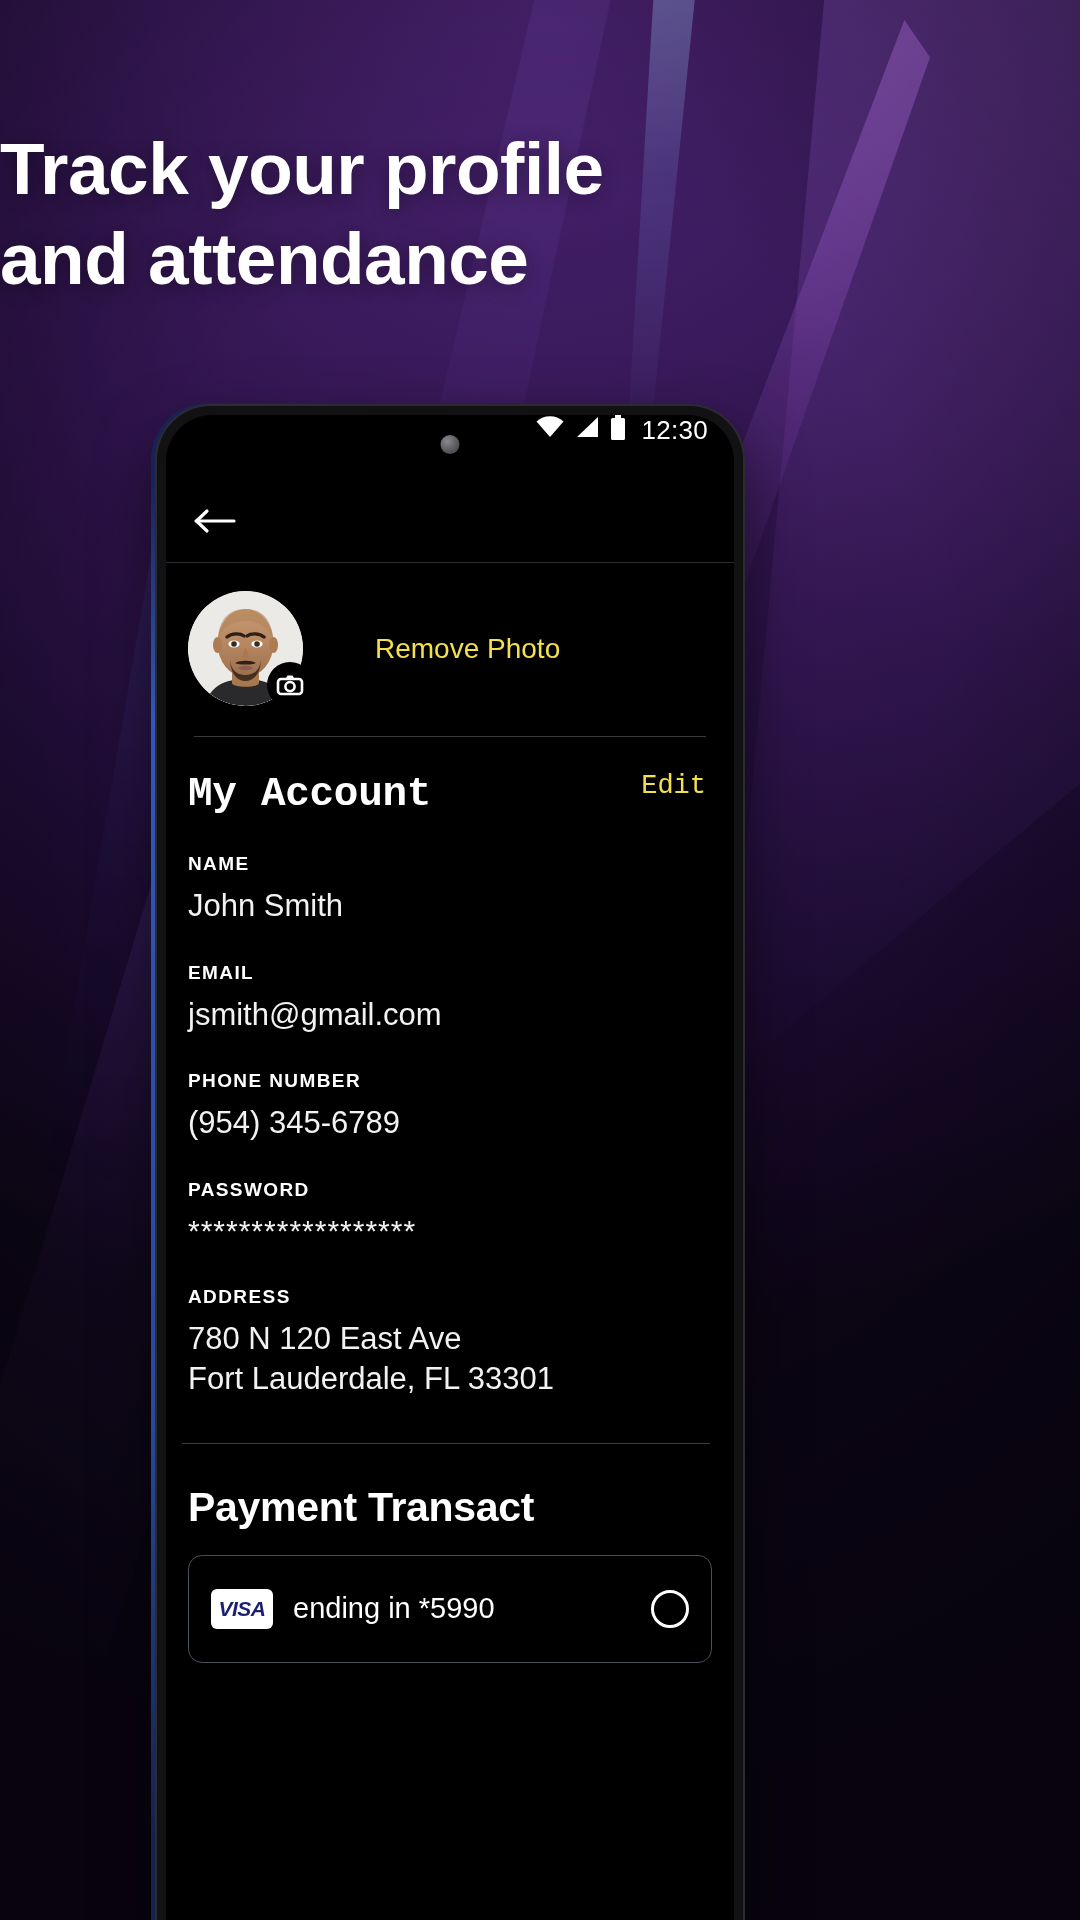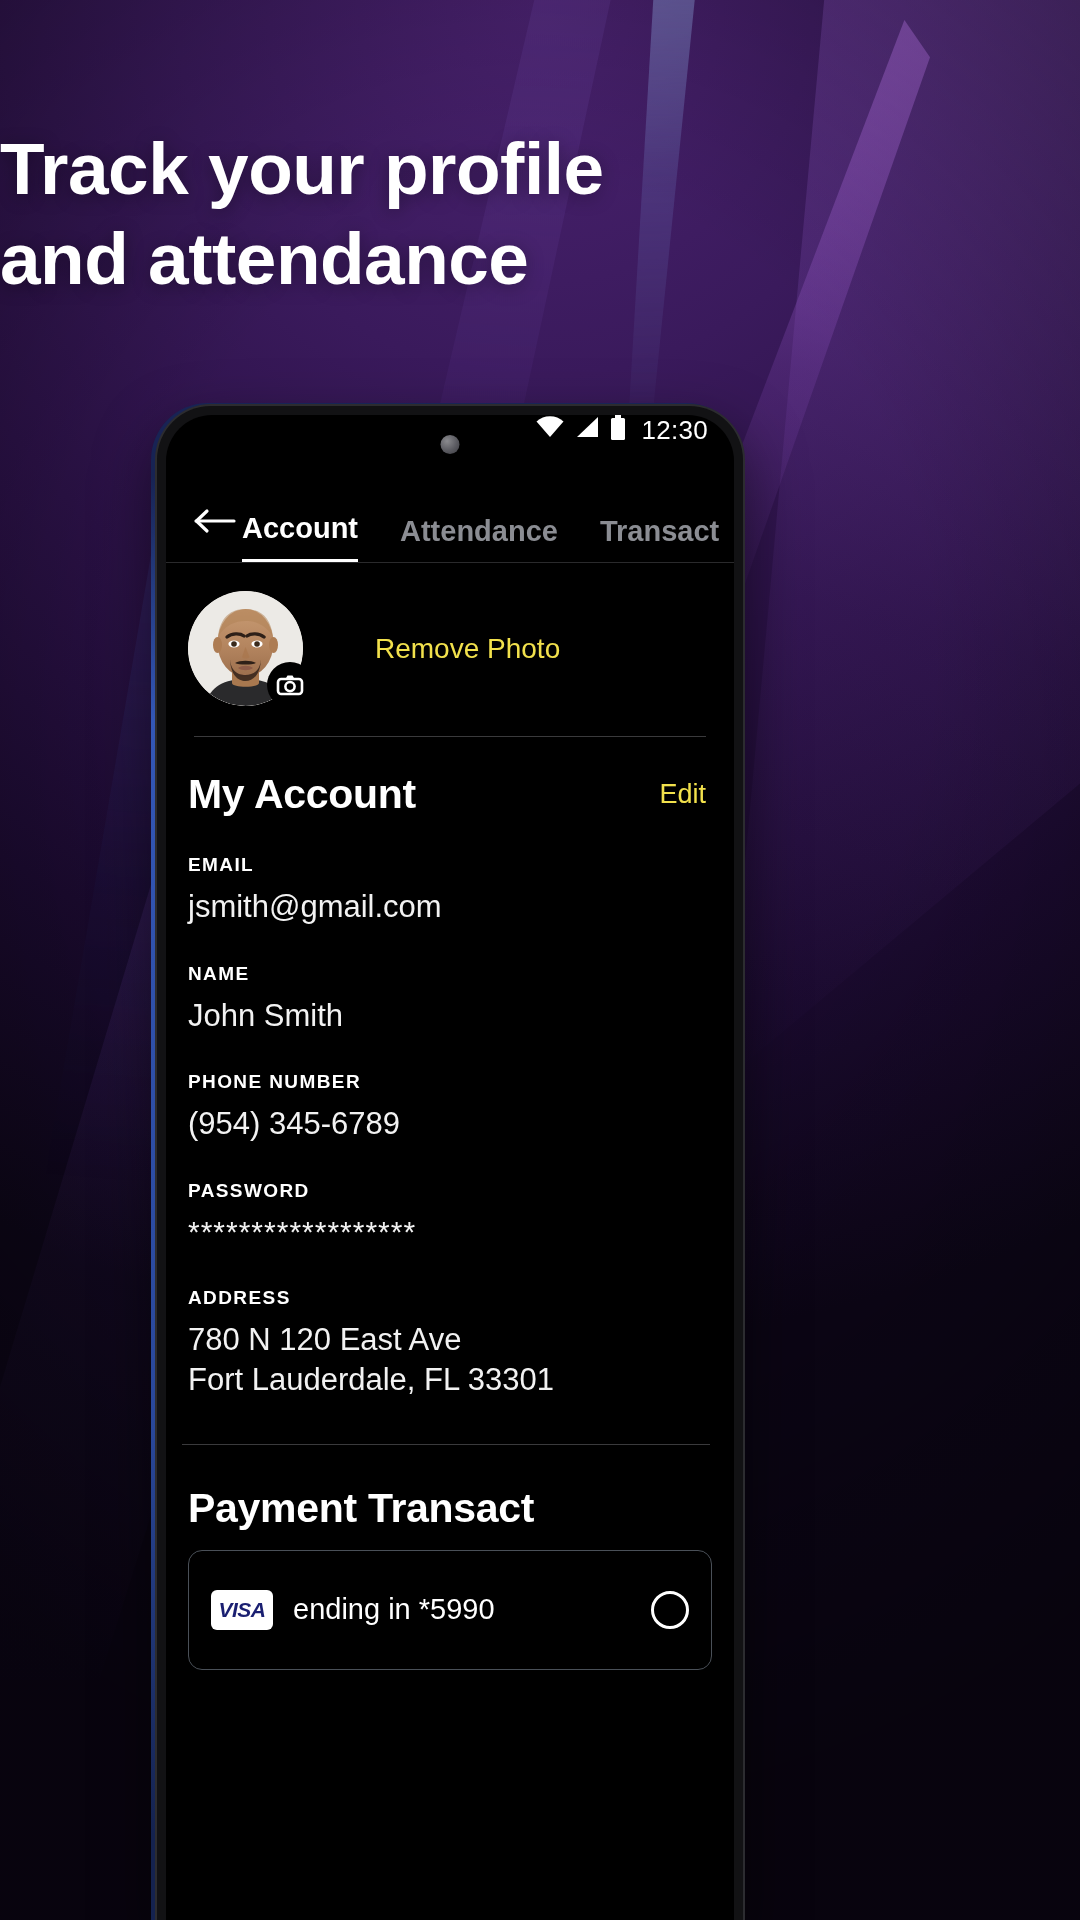--- a/index.html
+++ b/index.html
@@ -164,22 +164,23 @@
     color:#F2E14C;
     font-size:28px;
     margin-left:72px;
   }
 
   .divider { height:1px; background:#3a3a3c; margin:0 28px; }
 
   
   .section { padding:0 22px; }
   .section-head {
-    display:flex; align-items:center; justify-content:space-between;
+    display:flex; align-items:flex-start; justify-content:space-between;
     padding:34px 6px 0 0;
+    font-family:Liberation Mono, monospace;
   }
   .section-title {
     color:#fff; font-size:41px; font-weight:bold; letter-spacing:-.3px;
   }
   .edit-link { color:#F2E14C; font-size:27px; }
 
   .field { margin-top:36px; }
   .field-label {
     color:#ffffff;
     font-size:19px;
@@ -197,24 +198,24 @@
   .field-value.mask { font-size:30px; letter-spacing:1px; }
 
   .divider-2 { height:1px; background:#3a3a3c; margin:44px 24px 0 16px; }
 
   
   .payment { padding:40px 22px 0 22px; }
   .payment-title {
     color:#fff; font-size:41px; font-weight:bold; letter-spacing:-.3px;
   }
   .card-row {
-    margin-top:18px;
+    margin-top:24px;
     border:1px solid #4a5058;
     border-radius:14px;
-    height:120px;
+    height:108px;
     display:flex; align-items:center;
     padding:0 22px;
     gap:20px;
   }
   .visa-badge {
     width:62px; height:40px; border-radius:6px;
     background:#ffffff;
     display:flex; align-items:center; justify-content:center;
     flex:none;
   }
@@ -271,25 +272,20 @@
       <span class="sb-time">12:30</span>
     </div>
 
     <div class="tabbar">
       <div class="back-arrow">
         <svg width="42" height="26" viewBox="0 0 42 26">
           <path d="M2 13 L40 13" stroke="#fff" stroke-width="3.2" stroke-linecap="round"></path>
           <path d="M13 3 L2.5 13 L13 23" stroke="#fff" stroke-width="3.2" fill="none" stroke-linecap="round" stroke-linejoin="round"></path>
         </svg>
       </div>
-      <div class="tabs">
-        <div class="tab active">Account</div>
-        <div class="tab">Attendance</div>
-        <div class="tab">Transact</div>
-      </div>
     </div>
 
     <div class="avatar-row">
       <div class="avatar-wrap">
         <div class="avatar">
           <svg viewBox="0 0 115 115" preserveAspectRatio="xMidYMid slice">
             <defs>
               <clipPath id="circ">
                   <circle cx="57.5" cy="57.5" r="57.5"></circle>
                 </clipPath>
@@ -343,27 +339,27 @@
 
     <div class="divider"></div>
 
     <div class="section">
       <div class="section-head">
         <div class="section-title">My Account</div>
         <div class="edit-link">Edit</div>
       </div>
 
       <div class="field">
+        <div class="field-label">NAME</div>
+        <div class="field-value">John Smith</div>
+      </div>
+
+      <div class="field">
         <div class="field-label">EMAIL</div>
         <div class="field-value">jsmith@gmail.com</div>
-      </div>
-
-      <div class="field">
-        <div class="field-label">NAME</div>
-        <div class="field-value">John Smith</div>
       </div>
 
       <div class="field">
         <div class="field-label">PHONE NUMBER</div>
         <div class="field-value">(954) 345-6789</div>
       </div>
 
       <div class="field">
         <div class="field-label">PASSWORD</div>
         <div class="field-value mask">******************</div>

